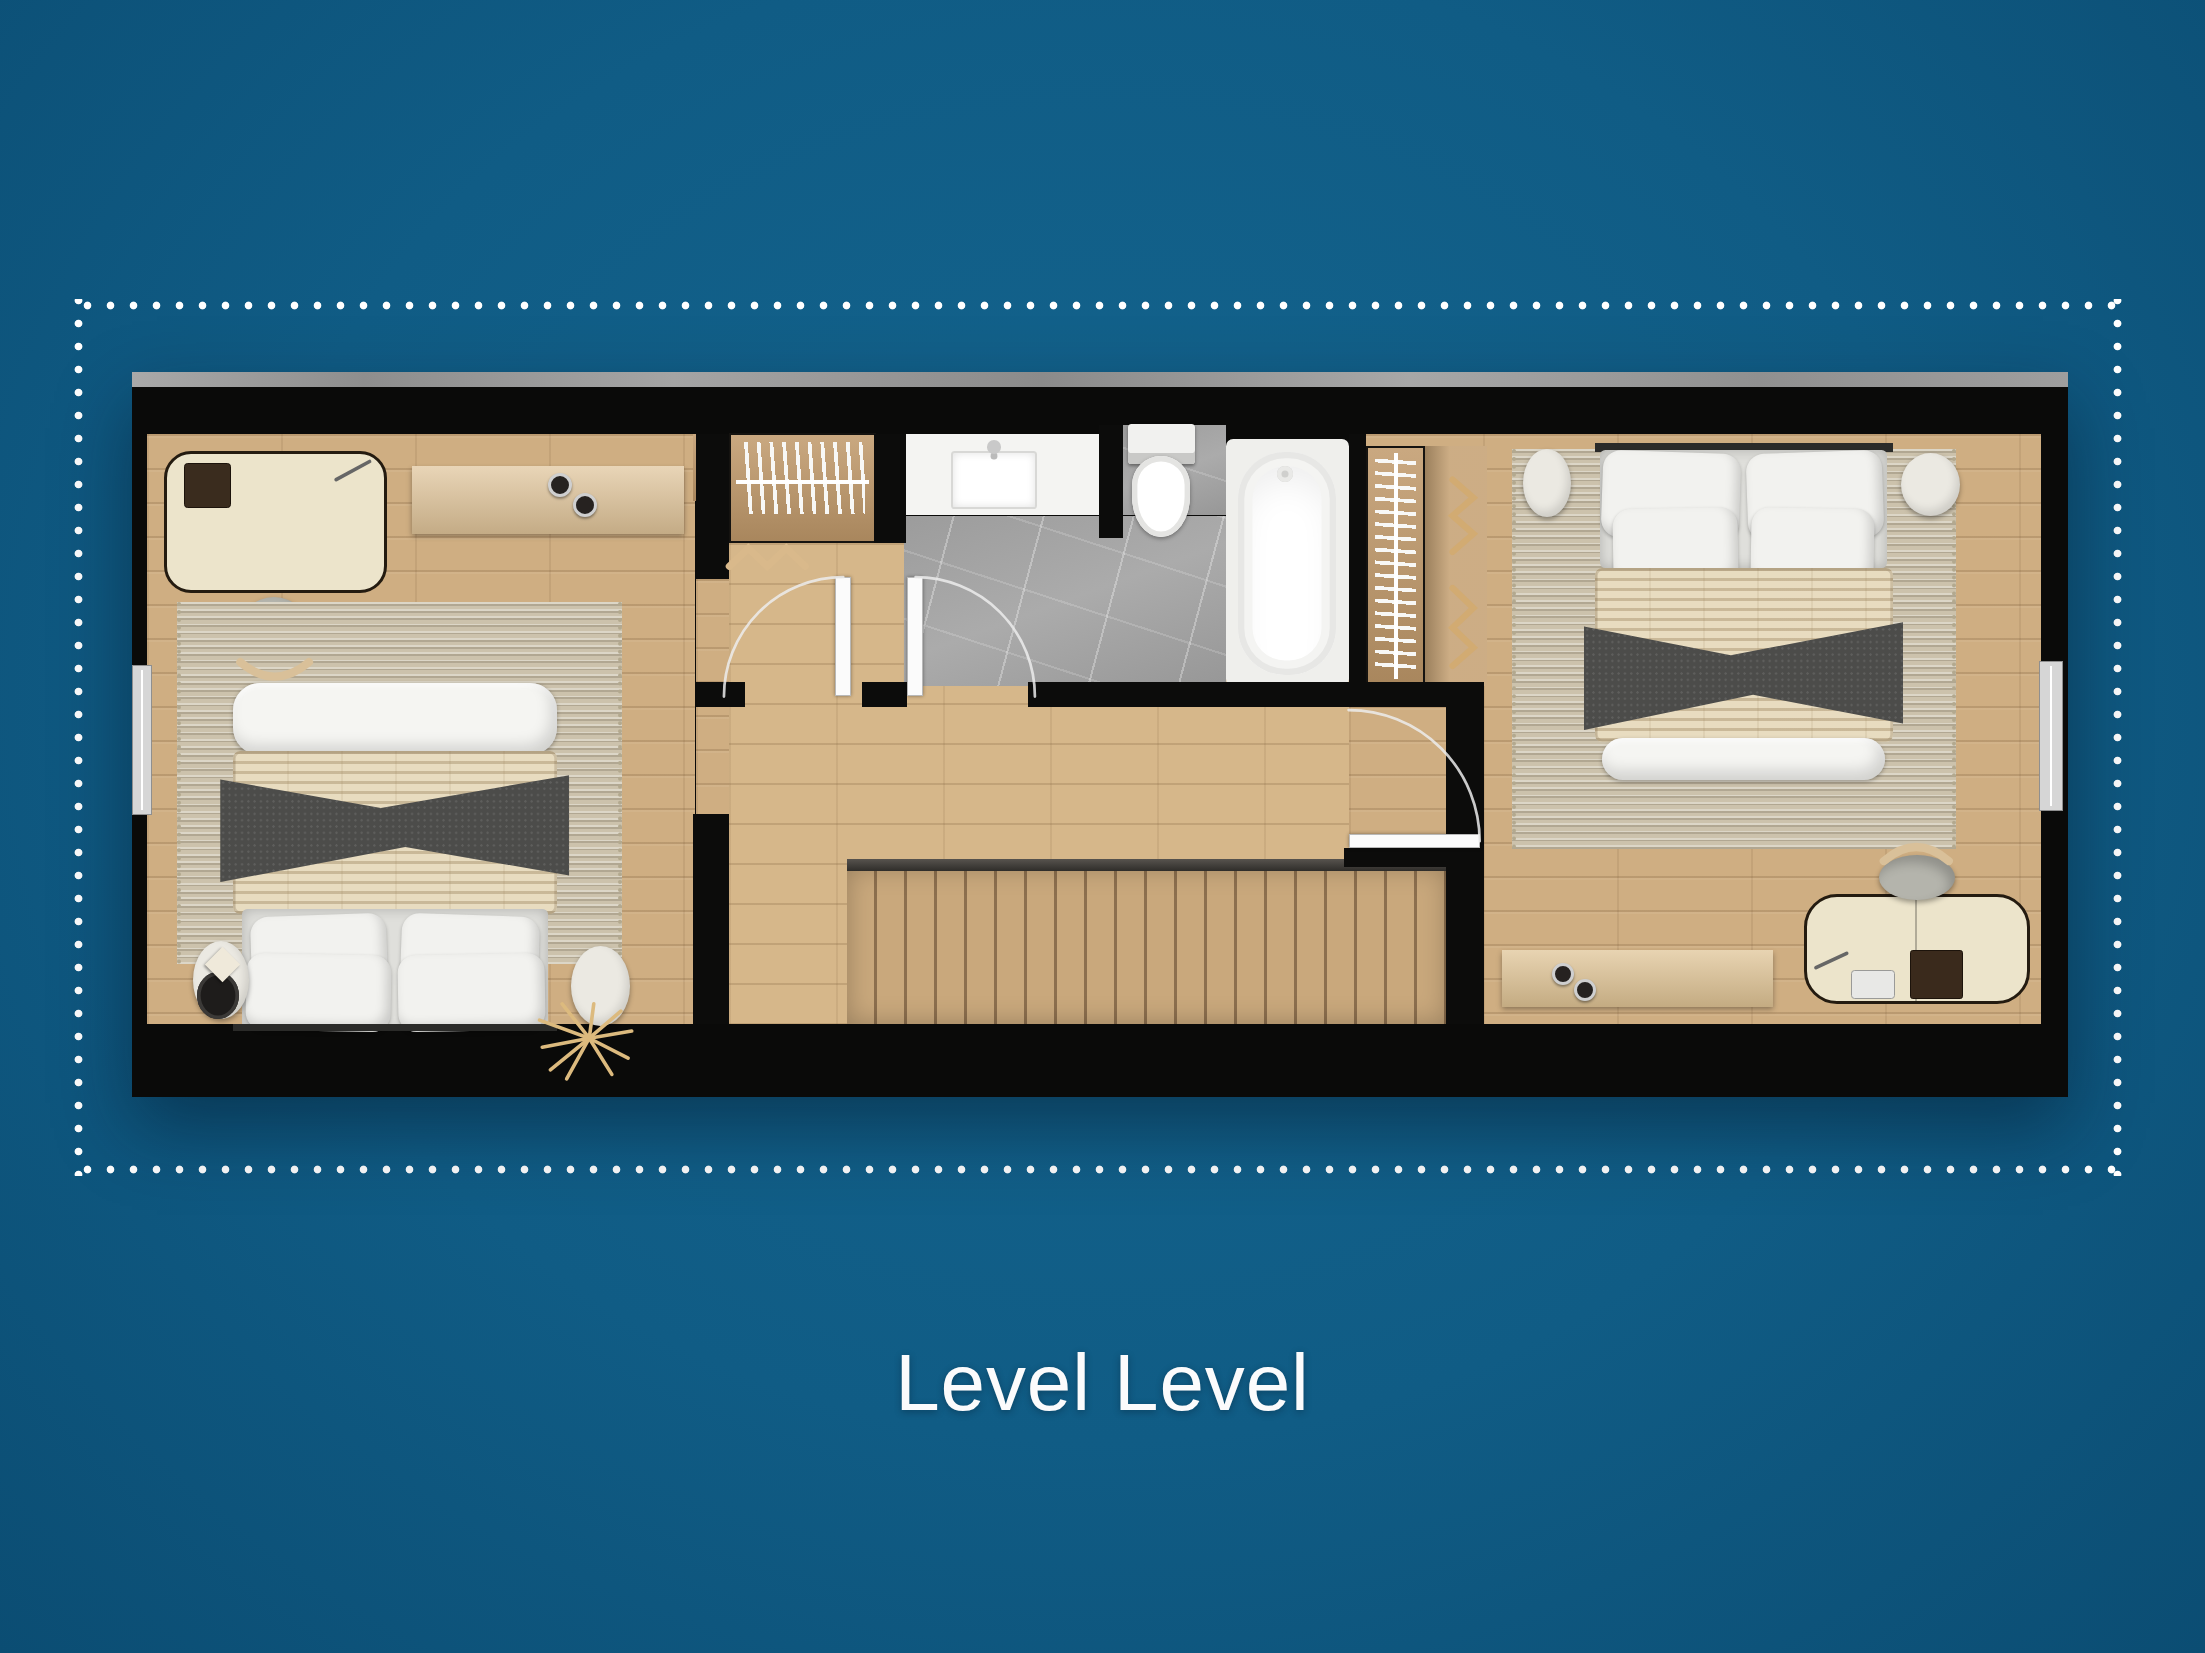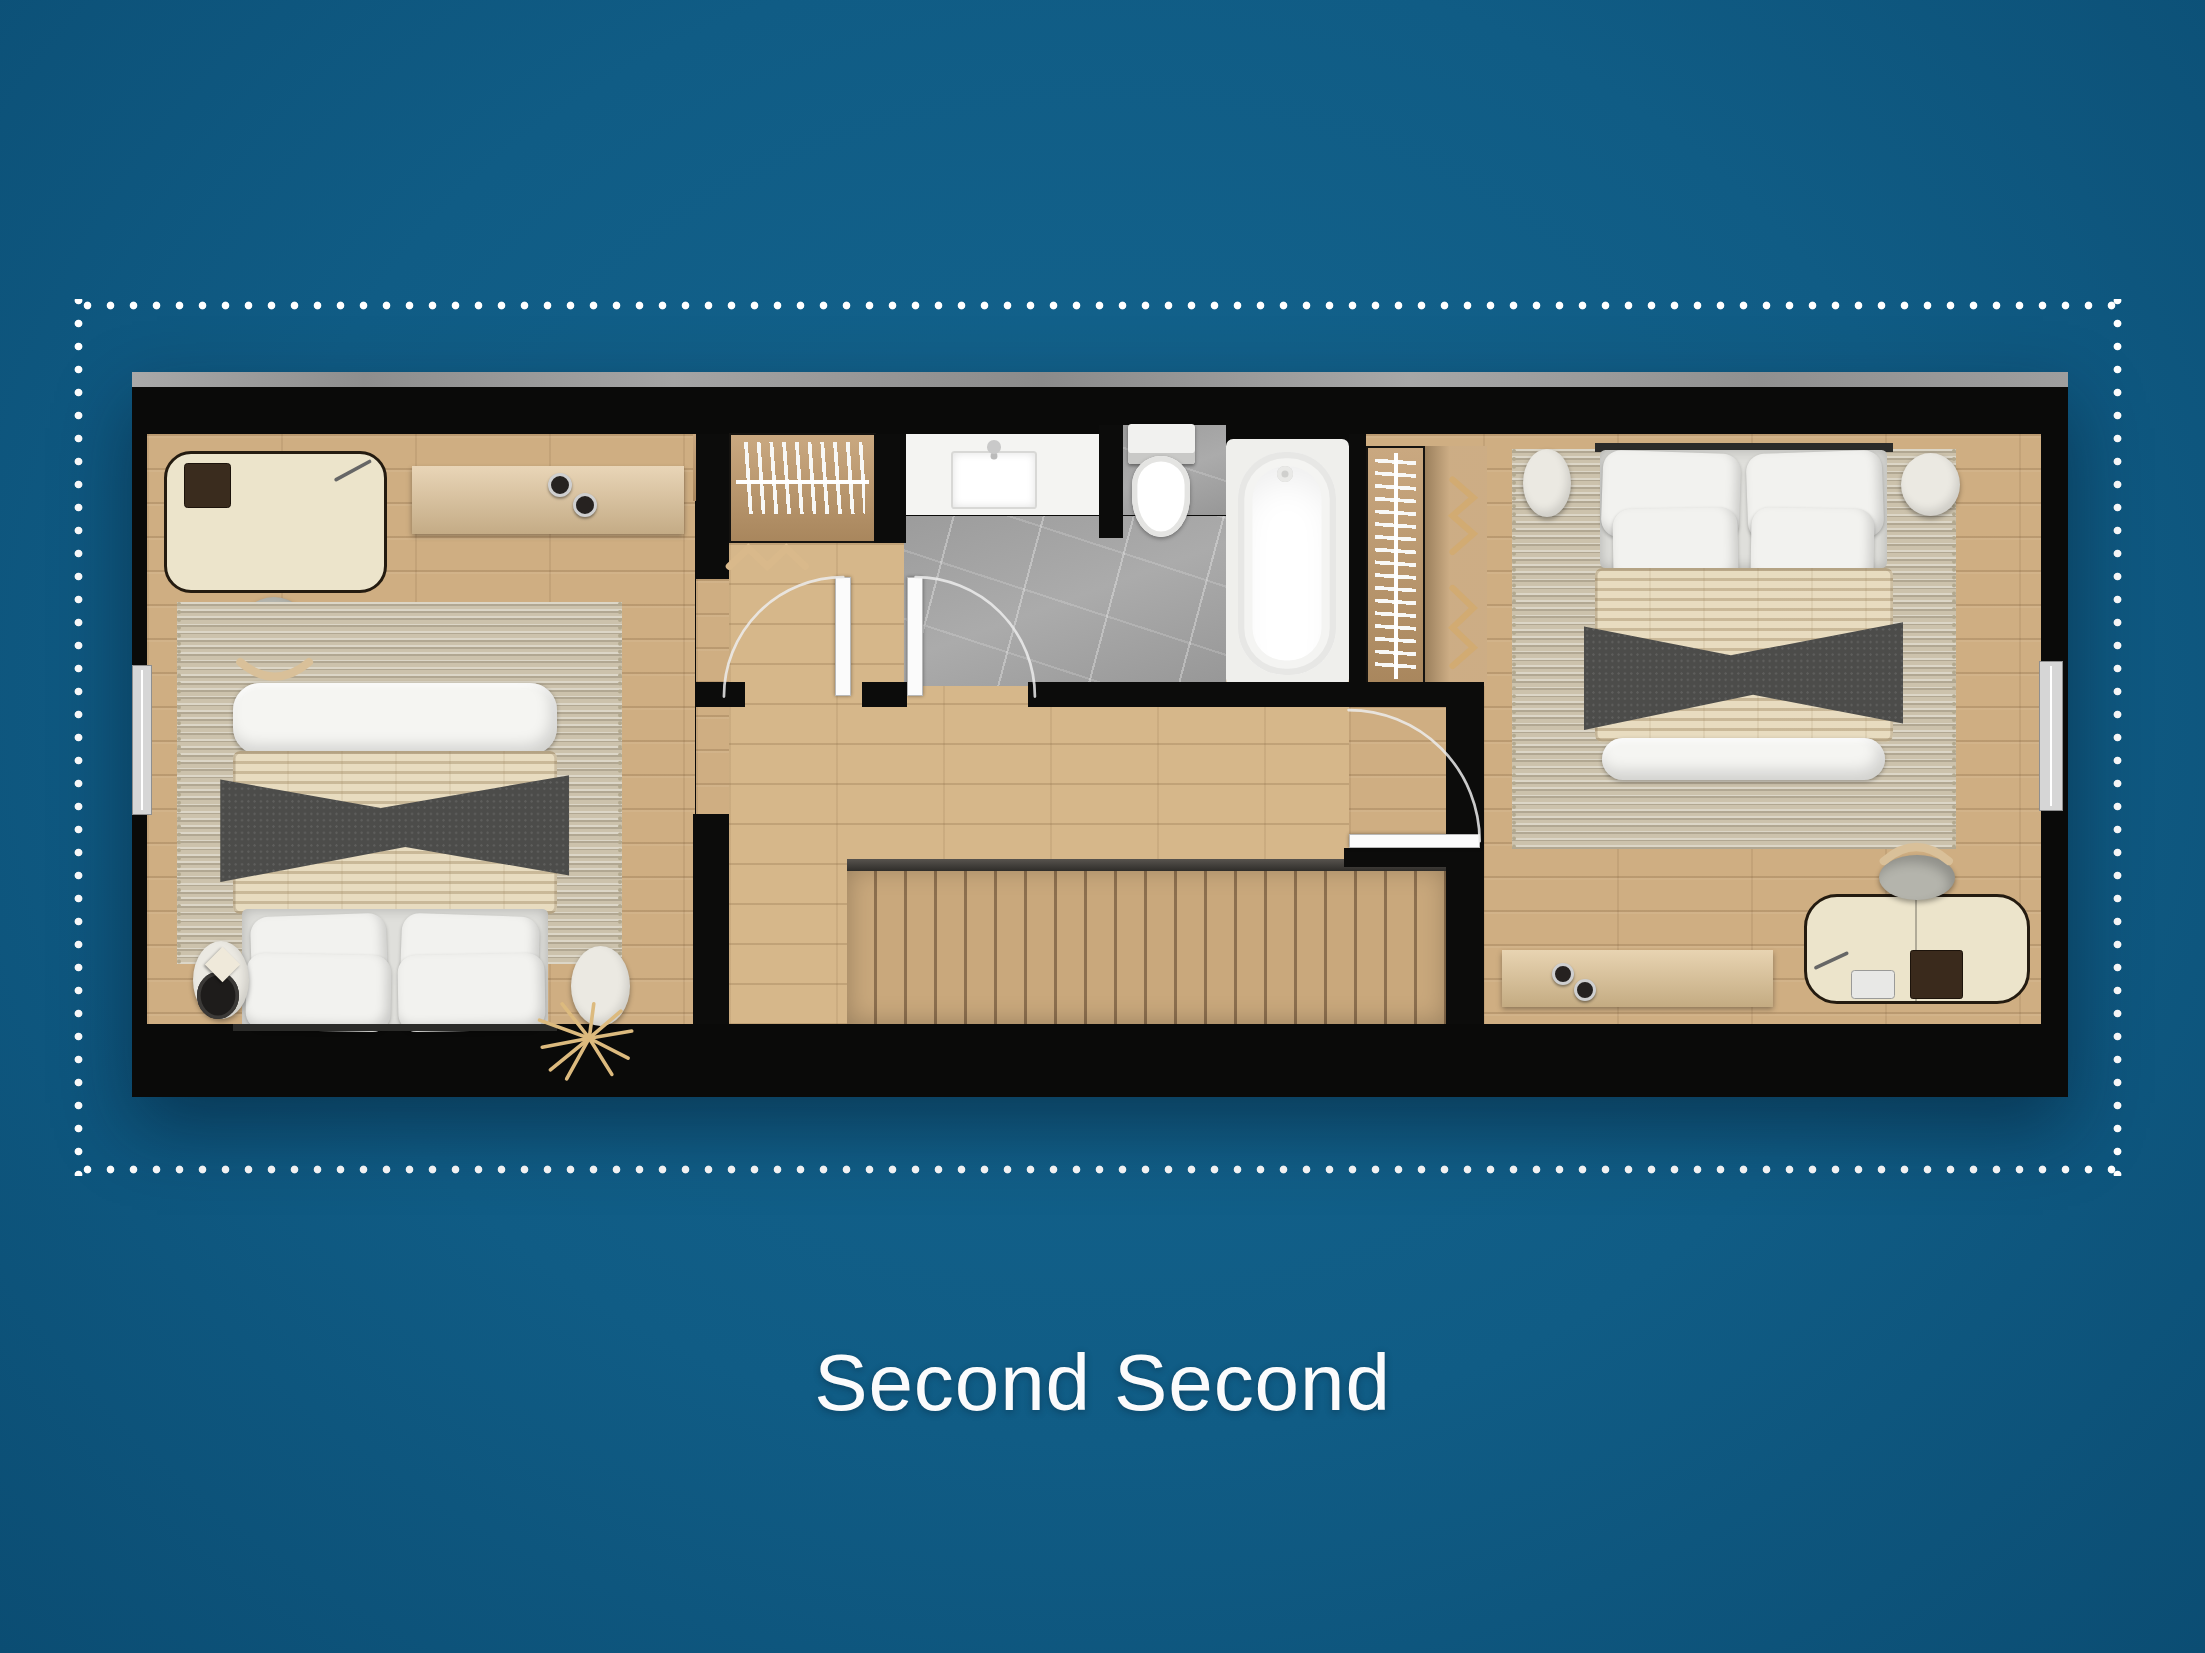--- a/index.html
+++ b/index.html
@@ -190,16 +190,16 @@
             <path d="M505 737 L540 707"></path>
             <path d="M505 737 L510 699"></path>
           <path d="M505 737 L475 699"></path>
         </g>
         <path d="M225 119 L262 99" stroke="#666" stroke-width="4"></path>
         <path d="M1862 659 L1896 643" stroke="#666" stroke-width="4"></path>
       </g>
     </svg>
   </div>
 
-  <div class="caption">Second Second</div>
+  <div class="caption">Level Level</div>
 
 </div>
 
 
 </body></html>

